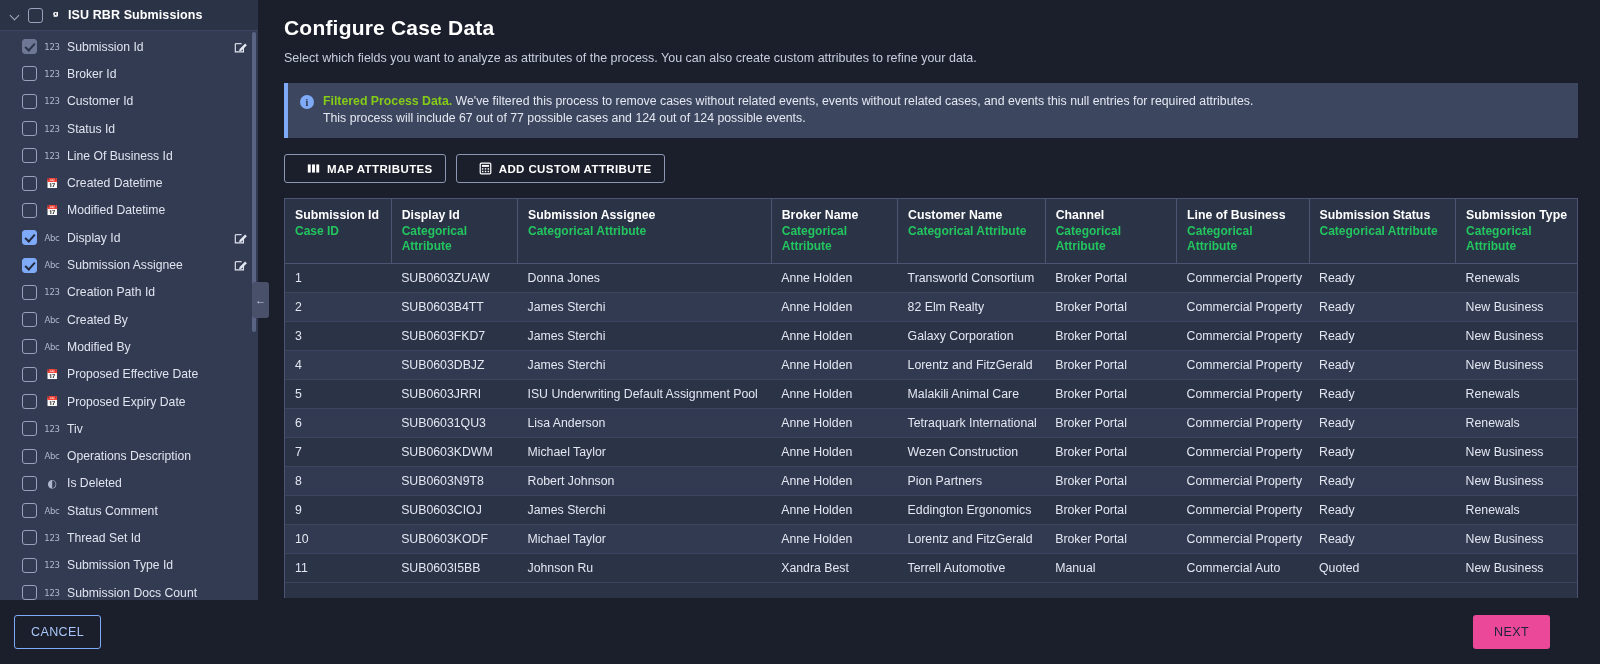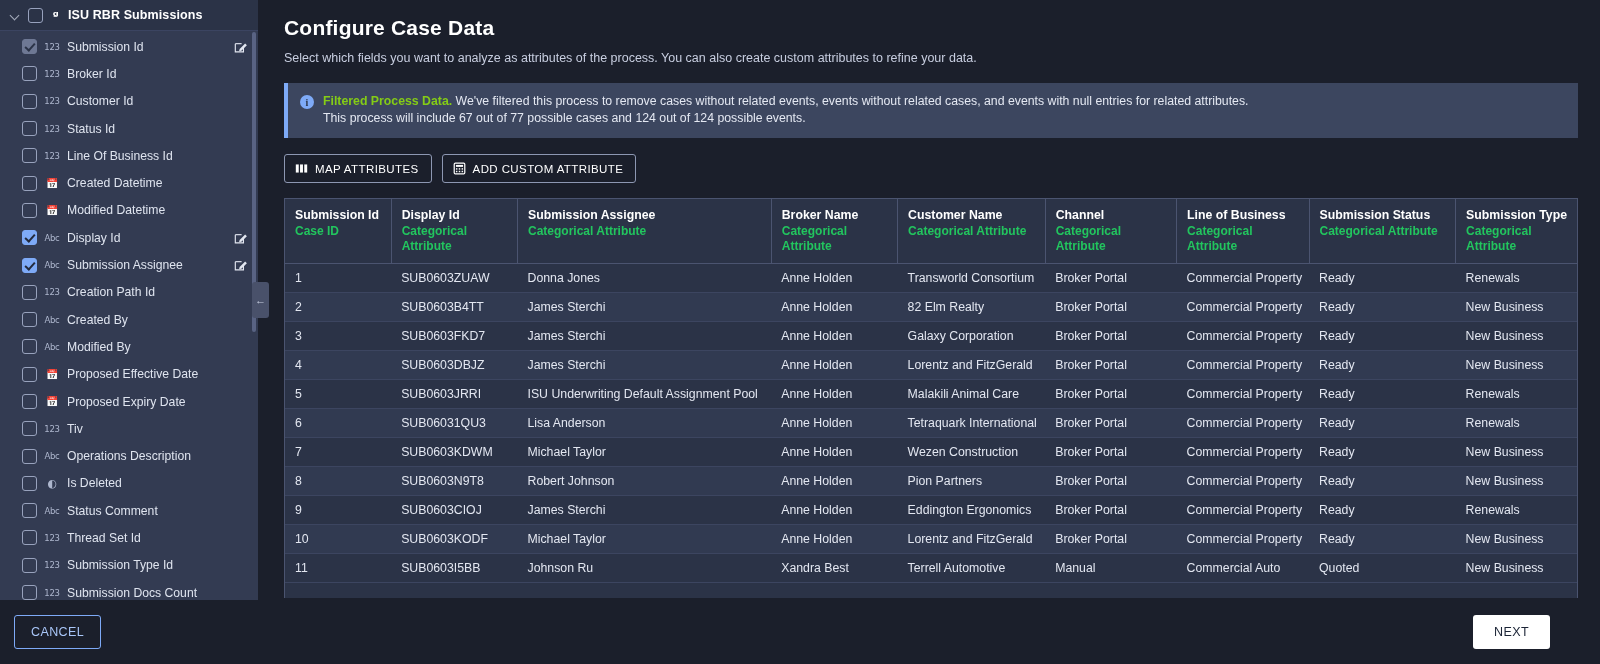--- a/index.html
+++ b/index.html
@@ -136,22 +136,22 @@
     display: flex; align-items: center; justify-content: center;
     font-family: "Liberation Serif", serif;
   }
   .banner-text { font-size: 12.3px; line-height: 17px; color: #e4e8f2; }
   .banner-text b { font-weight: 700; color: #84cc16; }
 
   .toolbar { margin-top: 16px; display: flex; gap: 10px; }
   .tb-btn {
     border: 1px solid #8d97b2; border-radius: 3px;
     background: transparent; color: #fff;
-    font-size: 11.5px; font-weight: 400; letter-spacing: .4px;
-    padding: 7px 12px 7px 10px;
+    font-size: 11.5px; font-weight: 700; letter-spacing: .4px;
+    padding: 7px 12px 7px 22px;
     display: flex; align-items: center; gap: 7px;
     font-family: "Liberation Sans", sans-serif;
     cursor: pointer;
   }
   .tb-ic { width: 13px; height: 13px; display: block; }
 
   
   .table-wrap {
     margin-top: 15px;
     border: 1px solid #4b5470;
@@ -198,21 +198,21 @@
     border: 1px solid #7eaaf7; border-radius: 3px;
     background: transparent; color: #a9c6f8;
     font-size: 12.5px; font-weight: 400; letter-spacing: .4px;
     padding: 9px 16px;
     cursor: pointer;
     font-family: "Liberation Sans", sans-serif;
   }
   .btn-next {
     margin-left: auto;
     border: none; border-radius: 3px;
-    background: #ffffff; color: #1b2436;
+    background: #ec4899; color: #1b2436;
     font-size: 12.5px; letter-spacing: .4px;
     padding: 10px 21px;
     cursor: pointer;
     font-family: "Liberation Sans", sans-serif;
   }
 </style>
 </head>
 <body>
 
 <div id="app">
@@ -359,21 +359,21 @@
     <span>←</span>
   </div>
 
   <div id="main">
     <div class="page-title">Configure Case Data</div>
     <div class="page-sub">Select which fields you want to analyze as attributes of the process. You can also create custom attributes to refine your data.</div>
 
     <div class="banner">
       <span class="info-ic">i</span>
       <div class="banner-text">
-        <div><b>Filtered Process Data.</b><span> We've filtered this process to remove cases without related events, events without related cases, and events with null entries for related attributes.</span></div>
+        <div><b>Filtered Process Data.</b><span> We've filtered this process to remove cases without related events, events without related cases, and events this null entries for required attributes.</span></div>
         <div>This process will include 67 out of 77 possible cases and 124 out of 124 possible events.</div>
       </div>
     </div>
 
     <div class="toolbar">
       <button class="tb-btn">
         <svg class="tb-ic" viewBox="0 0 16 16">
           <rect x="1" y="3" width="3.6" height="10" fill="#fff"></rect>
           <rect x="6.2" y="3" width="3.6" height="10" fill="#fff"></rect>
           <rect x="11.4" y="3" width="3.6" height="10" fill="#fff"></rect>

